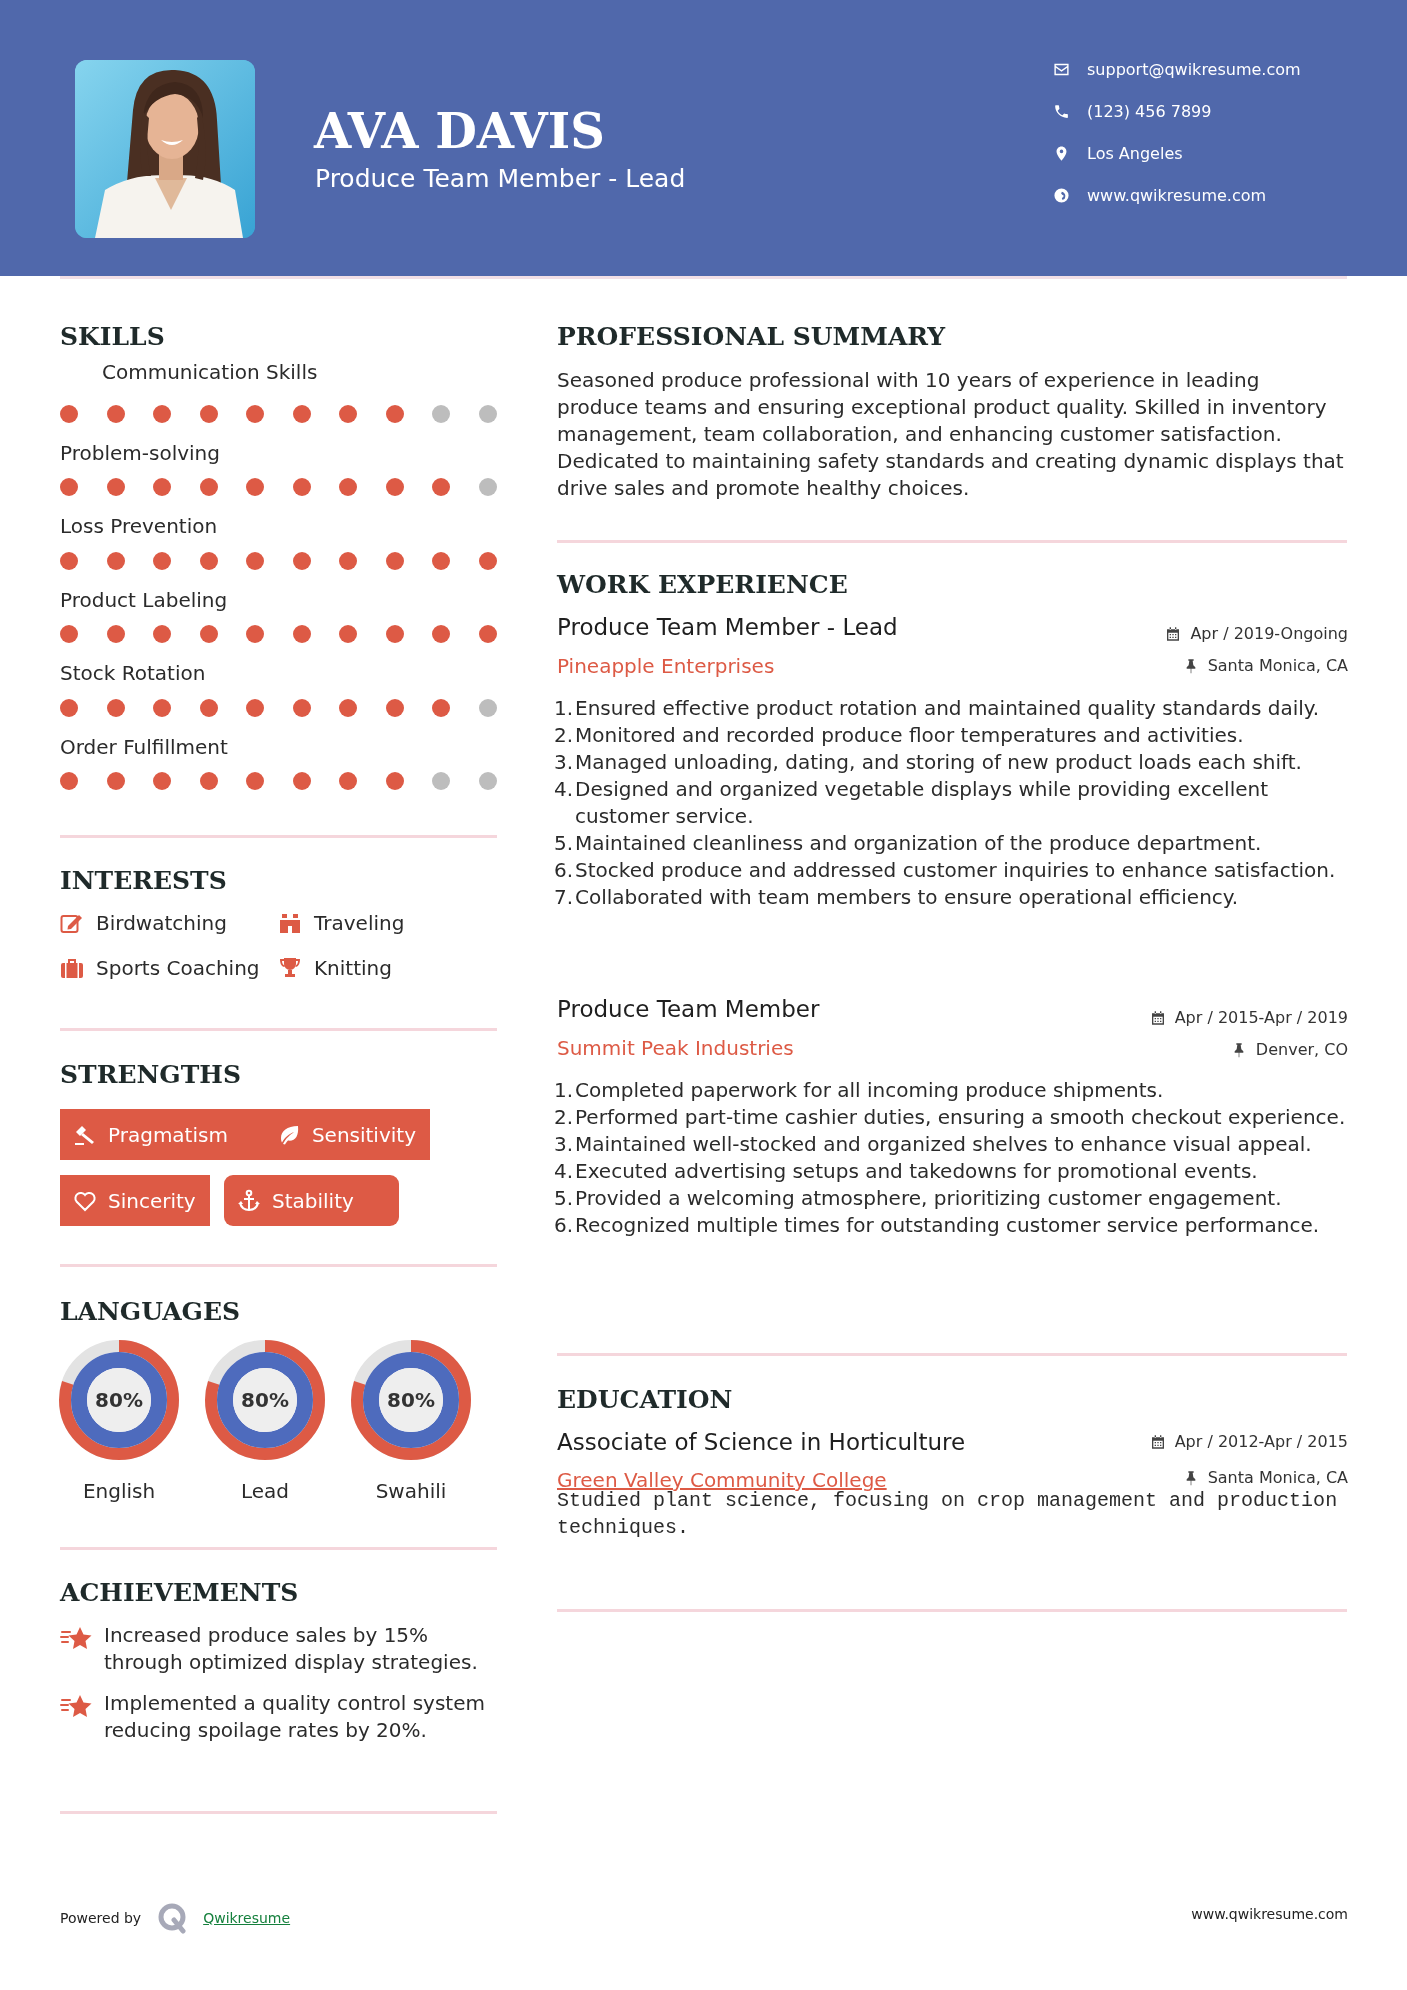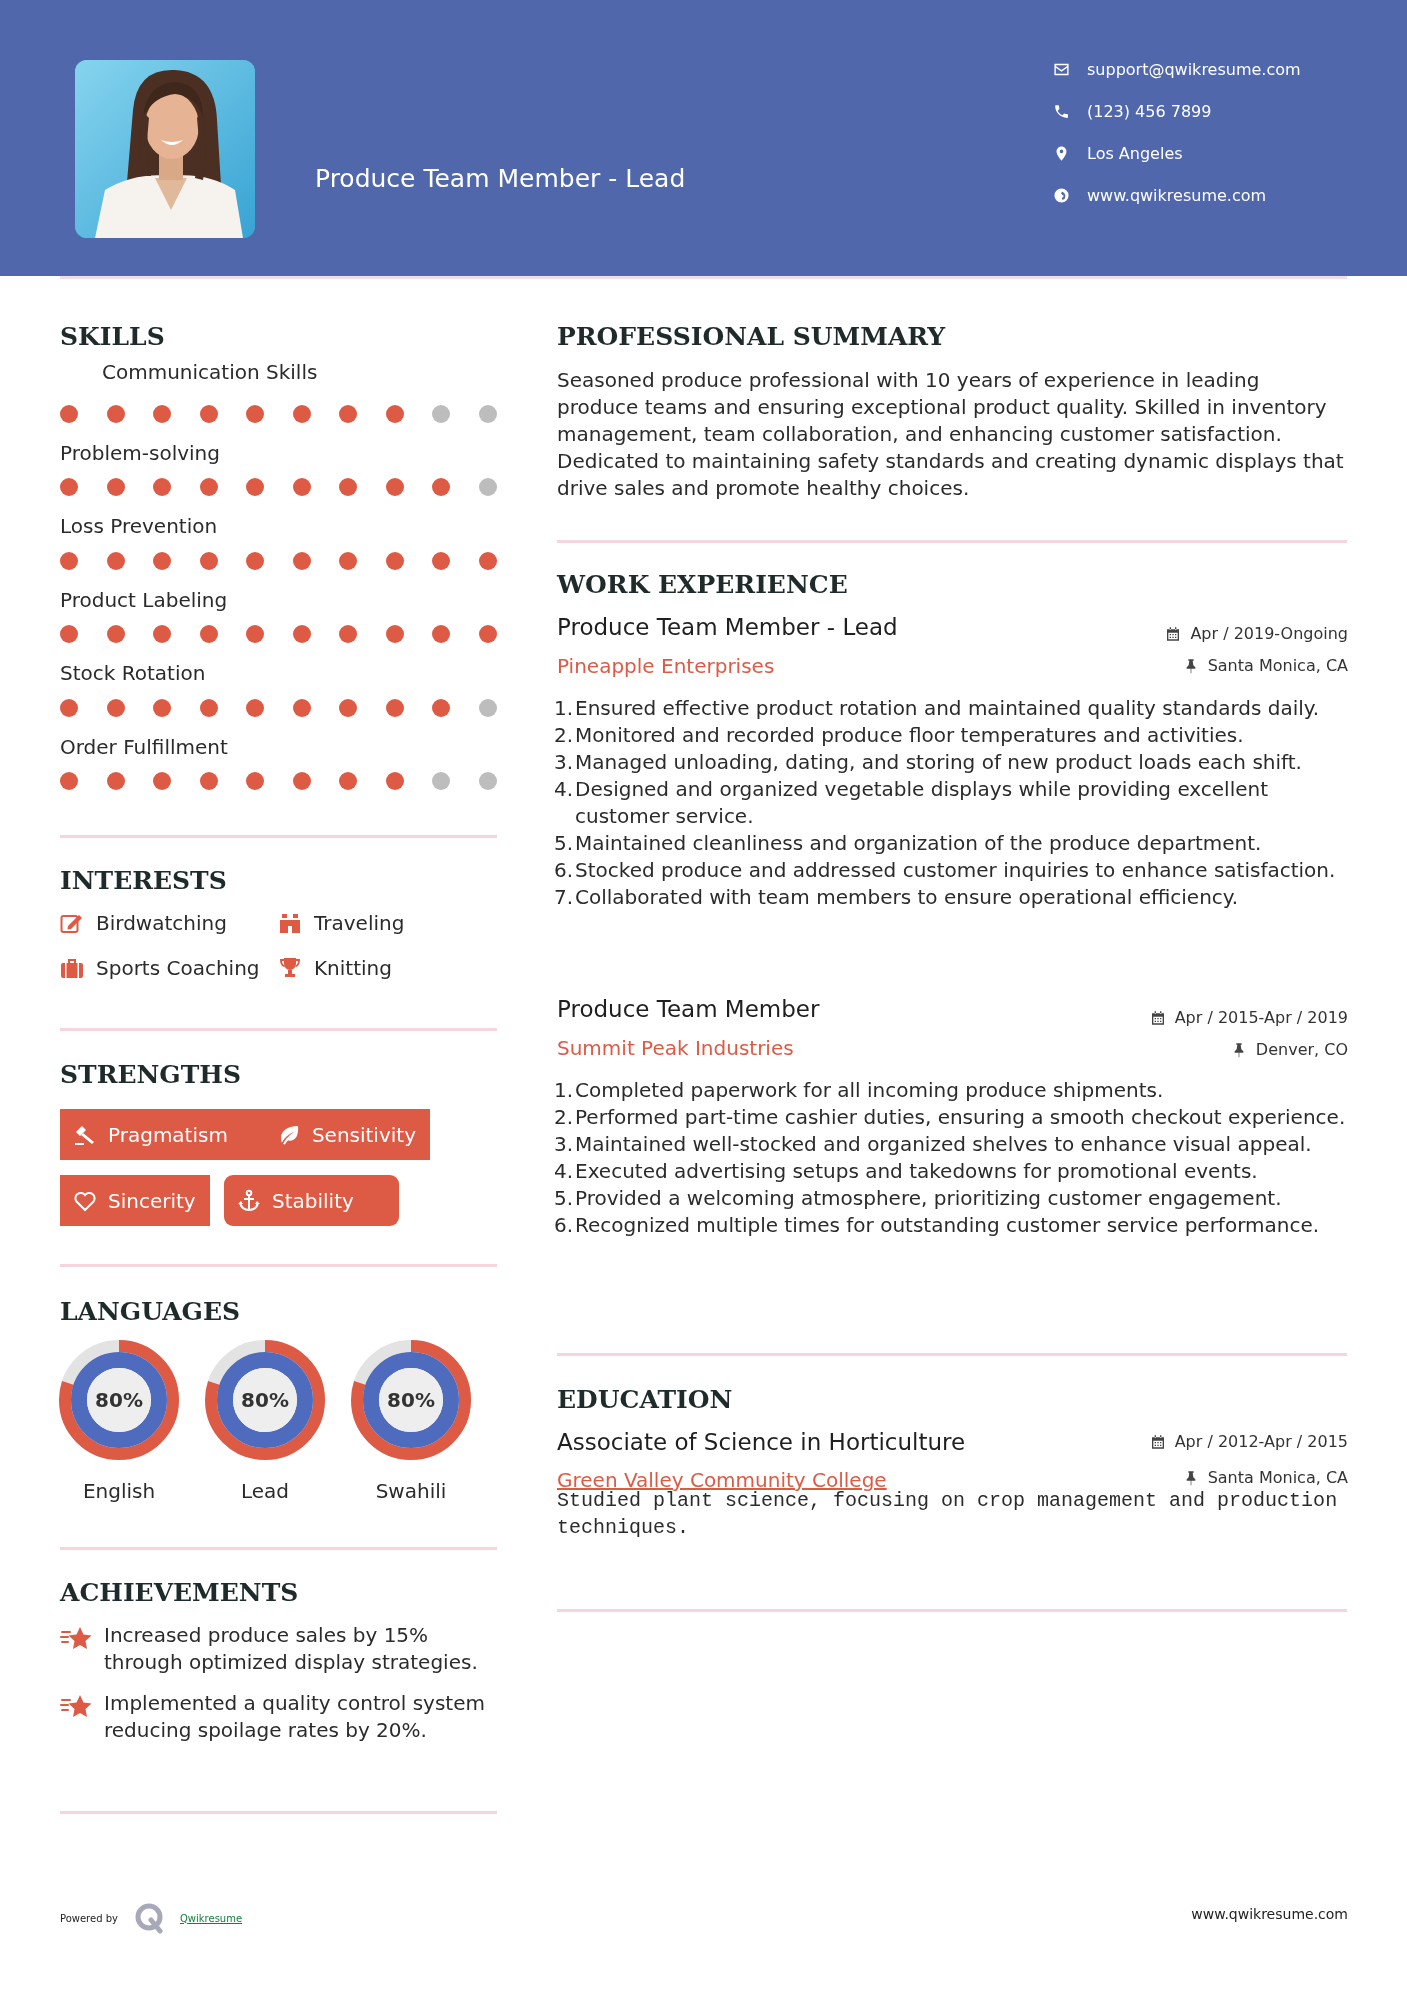--- a/index.html
+++ b/index.html
@@ -62,21 +62,21 @@
   .company { position: absolute; left: 557px; font-size: 20px; color: #dd5a45; white-space: nowrap; }
   .meta { position: absolute; right: 59px; display: flex; align-items: center; font-size: 16px; color: #333333; white-space: nowrap; }
   .meta .ico { width: 18px; height: 18px; margin-right: 8px; display: inline-flex; align-items: center; justify-content: center; }
   .meta .ico svg { width: 16px; height: 16px; fill: #444444; }
   .bullets { position: absolute; left: 548px; width: 800px; list-style: none; font-size: 20px; line-height: 27px; color: #2b2b2b; }
   .bullets li { display: flex; }
   .bullets li .num { width: 27px; flex: 0 0 27px; text-align: right; padding-right: 2px; }
   .bullets li .btxt { flex: 1; }
 
   
-  .footer-left { position: absolute; left: 60px; top: 1902px; display: flex; align-items: center; font-size: 10px; color: #222222; text-align: right; }
+  .footer-left { position: absolute; left: 60px; top: 1902px; display: flex; align-items: center; font-size: 14px; color: #222222; text-align: right; }
   .footer-left .logo { width: 32px; height: 32px; margin: 0 14px 0 16px; }
   .footer-left .brand { text-decoration: underline; color: #15803d; }
   .footer-right { position: absolute; right: 59px; top: 1906px; font-size: 14px; color: #222222; }
 </style>
 </head>
 <body>
 
 <div class="header">
   <div class="photo">
     <svg viewBox="0 0 180 178">
@@ -97,20 +97,21 @@
 
       <ellipse cx="97" cy="66" rx="27" ry="33" fill="#e6b495"></ellipse>
 
       <path d="M68 56 Q72 24 100 22 Q128 24 128 58 Q122 36 100 34 Q80 36 68 56 Z" fill="#3f271c"></path>
       <path d="M68 52 Q62 90 68 116 L76 116 Q70 90 74 58 Z" fill="#4a2f22"></path>
       <path d="M126 52 Q134 90 128 120 L120 118 Q126 90 122 58 Z" fill="#4a2f22"></path>
 
       <path d="M86 80 Q97 90 108 80 Q97 84 86 80 Z" fill="#ffffff"></path>
     </svg>
   </div>
+  <div class="name">AVA DAVIS</div>
   <div class="title">Produce Team Member - Lead</div>
 
   <div class="contacts">
     <div class="contact" style="top:0px;">
       <span class="ico">
         <svg viewBox="0 0 24 24">
             <path d="M2 4h20v16H2z M4 6v1.2l8 5.6 8-5.6V6z M4 9.6V18h16V9.6l-8 5.6z" fill-rule="evenodd"></path>
           </svg>
       </span>
       <span class="txt">support@qwikresume.com</span>

